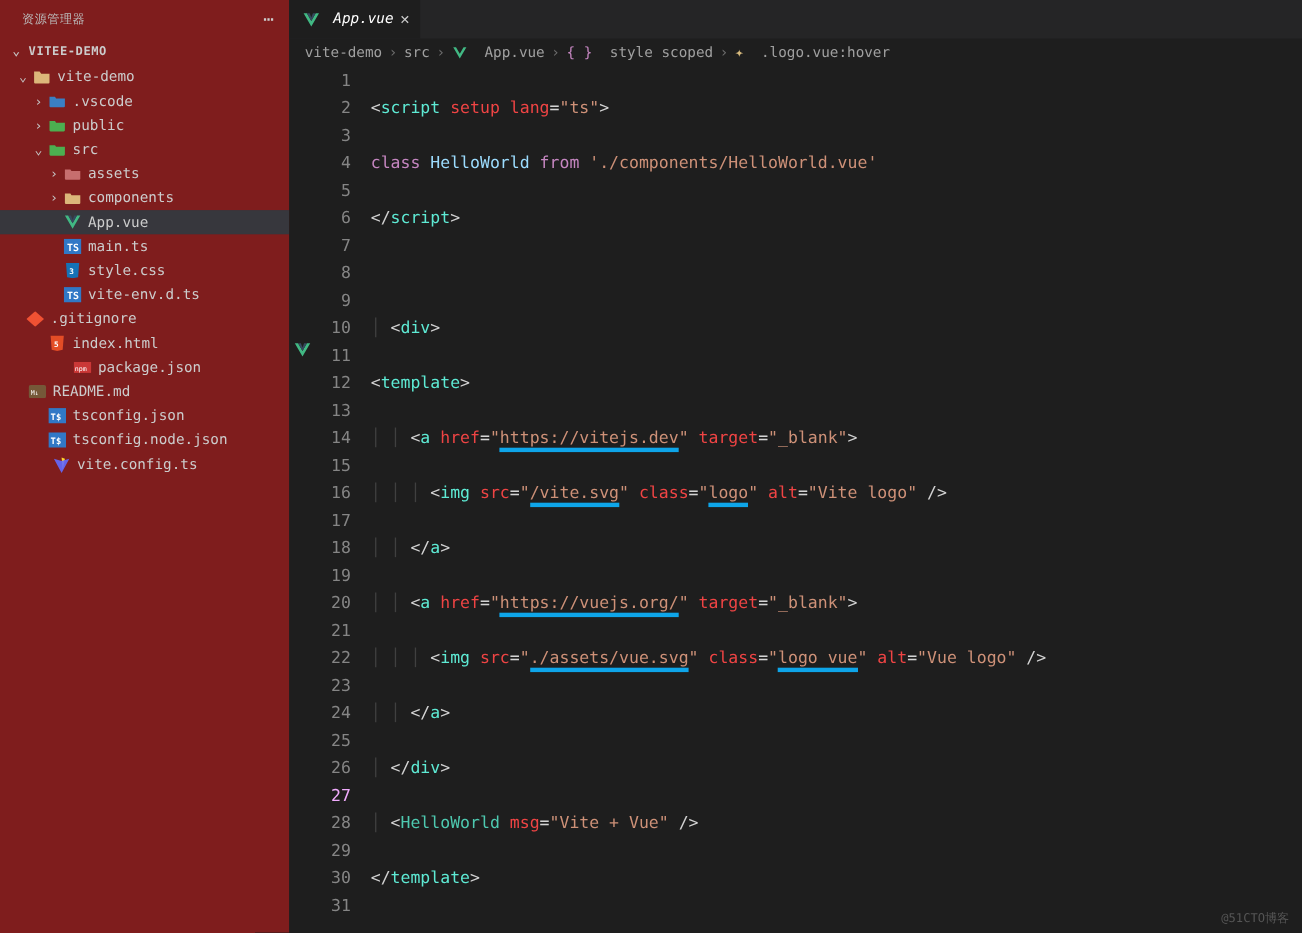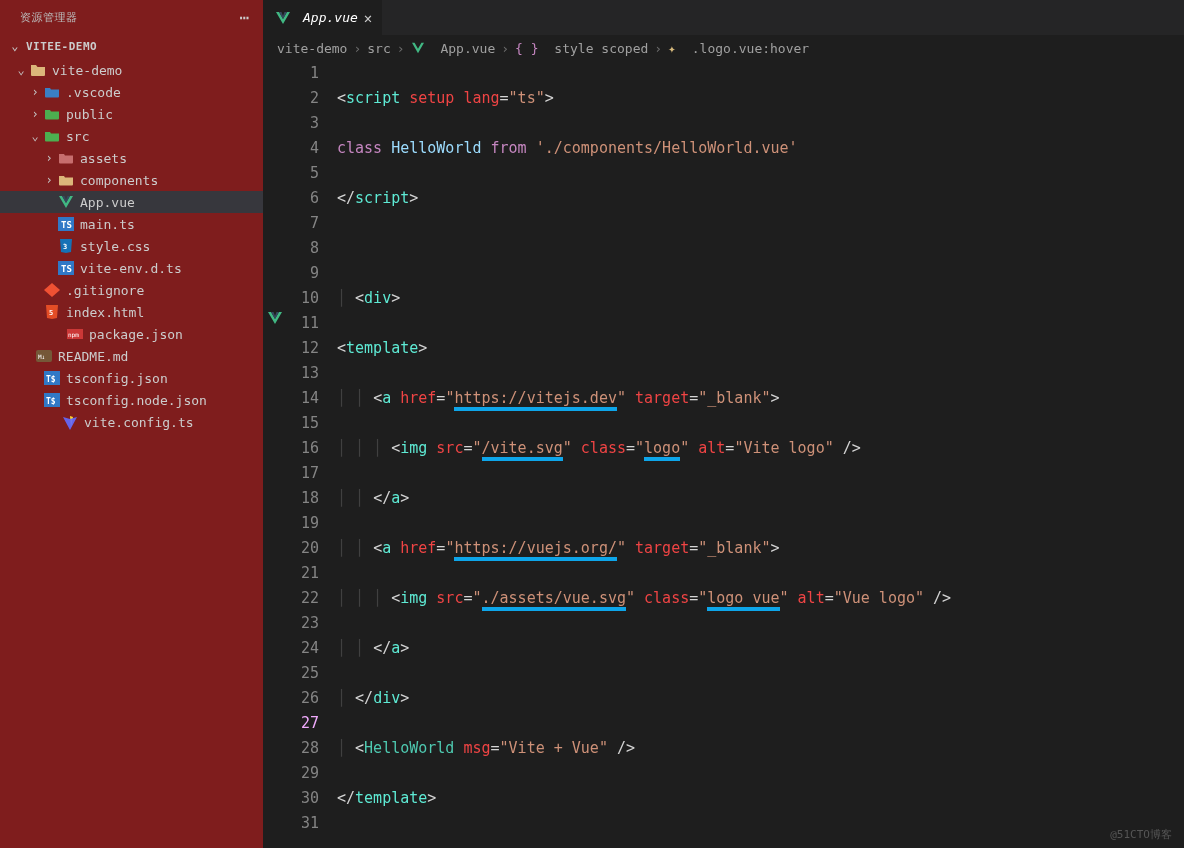--- a/index.html
+++ b/index.html
@@ -137,21 +137,21 @@
       </div>
     <div class="tree-row" style="padding-left:56px">
         <span class="tree-icon">
           <svg width="16" height="14">
             <rect width="16" height="14" fill="#3178c6"></rect>
             <text x="3" y="11" font-size="9" font-weight="bold" fill="#fff">TS</text>
           </svg>
         </span>
         <span class="tree-label">vite-env.d.ts</span>
       </div>
-    <div class="tree-row" style="padding-left:42px">
+    <div class="tree-row" style="padding-left:22px">
         <span class="tree-icon">
           <svg width="16" height="14">
             <path fill="#f05133" d="M8 0l8 7-8 7-8-7z"></path>
           </svg>
         </span>
         <span class="tree-label">.gitignore</span>
       </div>
     <div class="tree-row" style="padding-left:42px">
         <span class="tree-icon">
           <svg width="16" height="14">
@@ -163,21 +163,21 @@
       </div>
     <div class="tree-row" style="padding-left:65px">
         <span class="tree-icon">
           <svg width="16" height="10">
             <rect width="16" height="10" fill="#cb3837"></rect>
             <text x="1" y="8" font-size="6" fill="#fff">npm</text>
           </svg>
         </span>
         <span class="tree-label">package.json</span>
       </div>
-    <div class="tree-row" style="padding-left:34px">
+    <div class="tree-row" style="padding-left:24px">
         <span class="tree-icon">
           <svg width="16" height="12">
             <rect width="16" height="12" rx="2" fill="#755838"></rect>
             <text x="2" y="9" font-size="6" fill="#fff">M↓</text>
           </svg>
         </span>
         <span class="tree-label">README.md</span>
       </div>
     <div class="tree-row" style="padding-left:42px">
         <span class="tree-icon">
@@ -190,21 +190,21 @@
       </div>
     <div class="tree-row" style="padding-left:42px">
         <span class="tree-icon">
           <svg width="16" height="14">
             <rect width="16" height="14" fill="#3178c6"></rect>
             <text x="2" y="11" font-size="8" font-weight="bold" fill="#fff">T$</text>
           </svg>
         </span>
         <span class="tree-label">tsconfig.node.json</span>
       </div>
-    <div class="tree-row" style="padding-left:60px">
+    <div class="tree-row" style="padding-left:46px">
         <span class="tree-icon">
           <svg width="16" height="16" viewBox="0 0 16 16">
             <path fill="#ffd62e" d="M8 2l3 1-2 10z"></path>
             <path fill="#646cff" d="M1 3l7 13L15 3 8 5z" opacity=".9"></path>
           </svg>
         </span>
         <span class="tree-label">vite.config.ts</span>
       </div>
   </div>
 </div>

